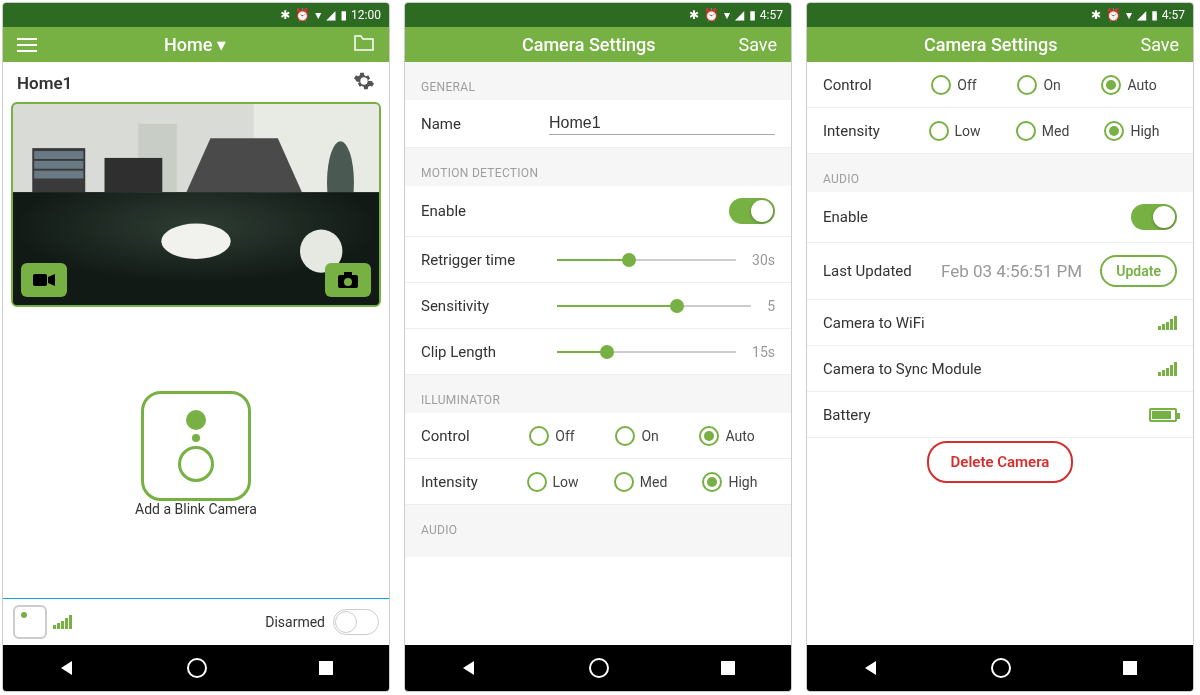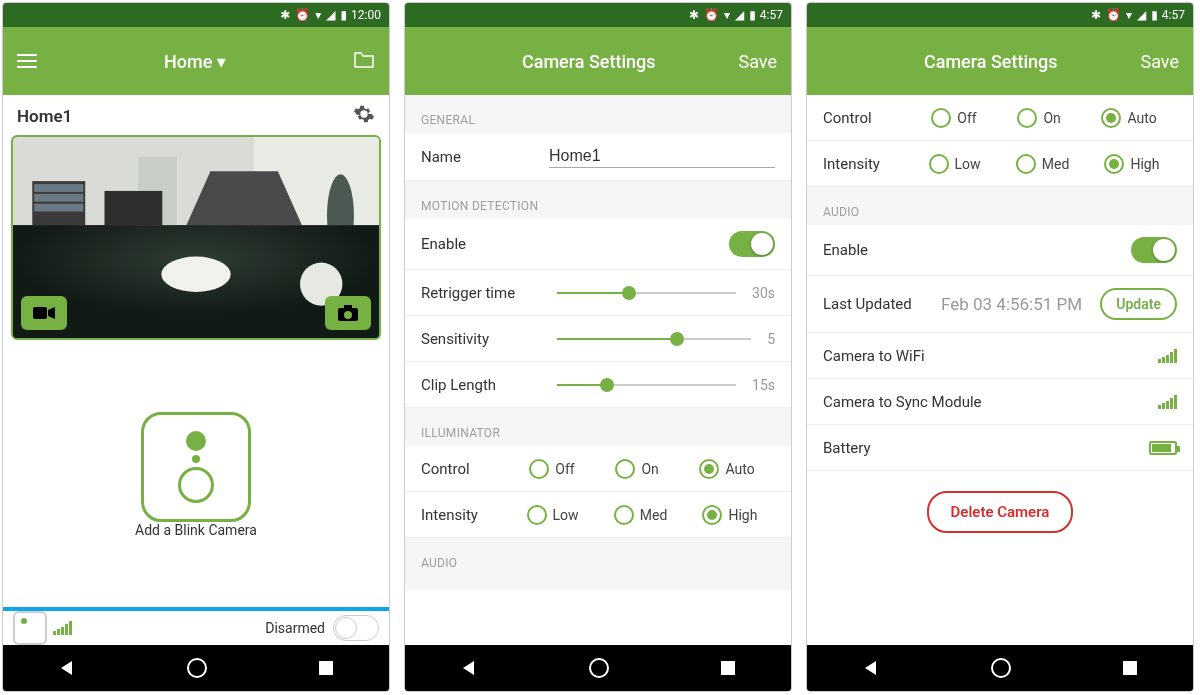--- a/index.html
+++ b/index.html
@@ -28,21 +28,21 @@
     background: #2d6b23;
     color: #fff;
     display: flex;
     align-items: center;
     justify-content: flex-end;
     padding: 0 8px;
     font-size: 12px;
     gap: 4px;
   }
   .app-bar {
-    height: 68px;
+    height: 35px;
     background: #77b043;
     color: #fff;
     display: flex;
     align-items: center;
     justify-content: space-between;
     padding: 0 14px;
   }
   .app-bar .title {
     font-size: 18px;
     font-weight: 500;
@@ -123,22 +123,22 @@
   }
   .add-camera-icon .dot-big { width: 20px; height: 20px; border-radius: 50%; background:#77b043; }
   .add-camera-icon .dot-sm  { width: 8px;  height: 8px;  border-radius: 50%; background:#77b043; }
   .add-camera-icon .ring    { width: 36px; height: 36px; border: 3px solid #77b043; border-radius: 50%; }
   .add-camera-label { font-size: 14px; color:#333; }
 
   .bottom-status {
     display: flex;
     align-items: center;
     justify-content: space-between;
-    padding: 0 10px;
-    border-top: 4px solid #0ea5e9;
+    padding: 6px 10px;
+    border-top: 1px solid #0ea5e9;
     gap: 8px;
   }
   .sync-module-icon {
     width: 34px; height: 34px;
     border: 2px solid #ccc; border-radius: 6px;
     position: relative;
   }
   .sync-module-icon::before {
     content:""; position:absolute; top:5px; left:6px;
     width:6px; height:6px; border-radius:50%; background:#77b043;
@@ -200,21 +200,21 @@
     display:flex; align-items:center; justify-content:center;
   }
   .radio.selected::after { content:""; width:10px; height:10px; border-radius:50%; background:#77b043; }
 
   .update-btn {
     border:2px solid #77b043; color:#77b043; border-radius:18px;
     padding:6px 14px; font-weight:600; font-size:14px;
   }
   .delete-btn {
     border:2px solid #d32f2f; color:#d32f2f; border-radius:20px;
-    padding:10px 22px; font-weight:600; font-size:15px; margin:20px auto;
+    padding:10px 22px; font-weight:600; font-size:15px; margin:3px auto;
     display:inline-block;
   }
   .delete-wrap { text-align:center; }
 
   .signal-strong { display:flex; gap:1px; align-items:flex-end; height:14px; margin-left:auto; }
   .signal-strong span { width:3px; background:#77b043; }
   .signal-strong span:nth-child(1){height:4px;}
   .signal-strong span:nth-child(2){height:6px;}
   .signal-strong span:nth-child(3){height:8px;}
   .signal-strong span:nth-child(4){height:11px;}

